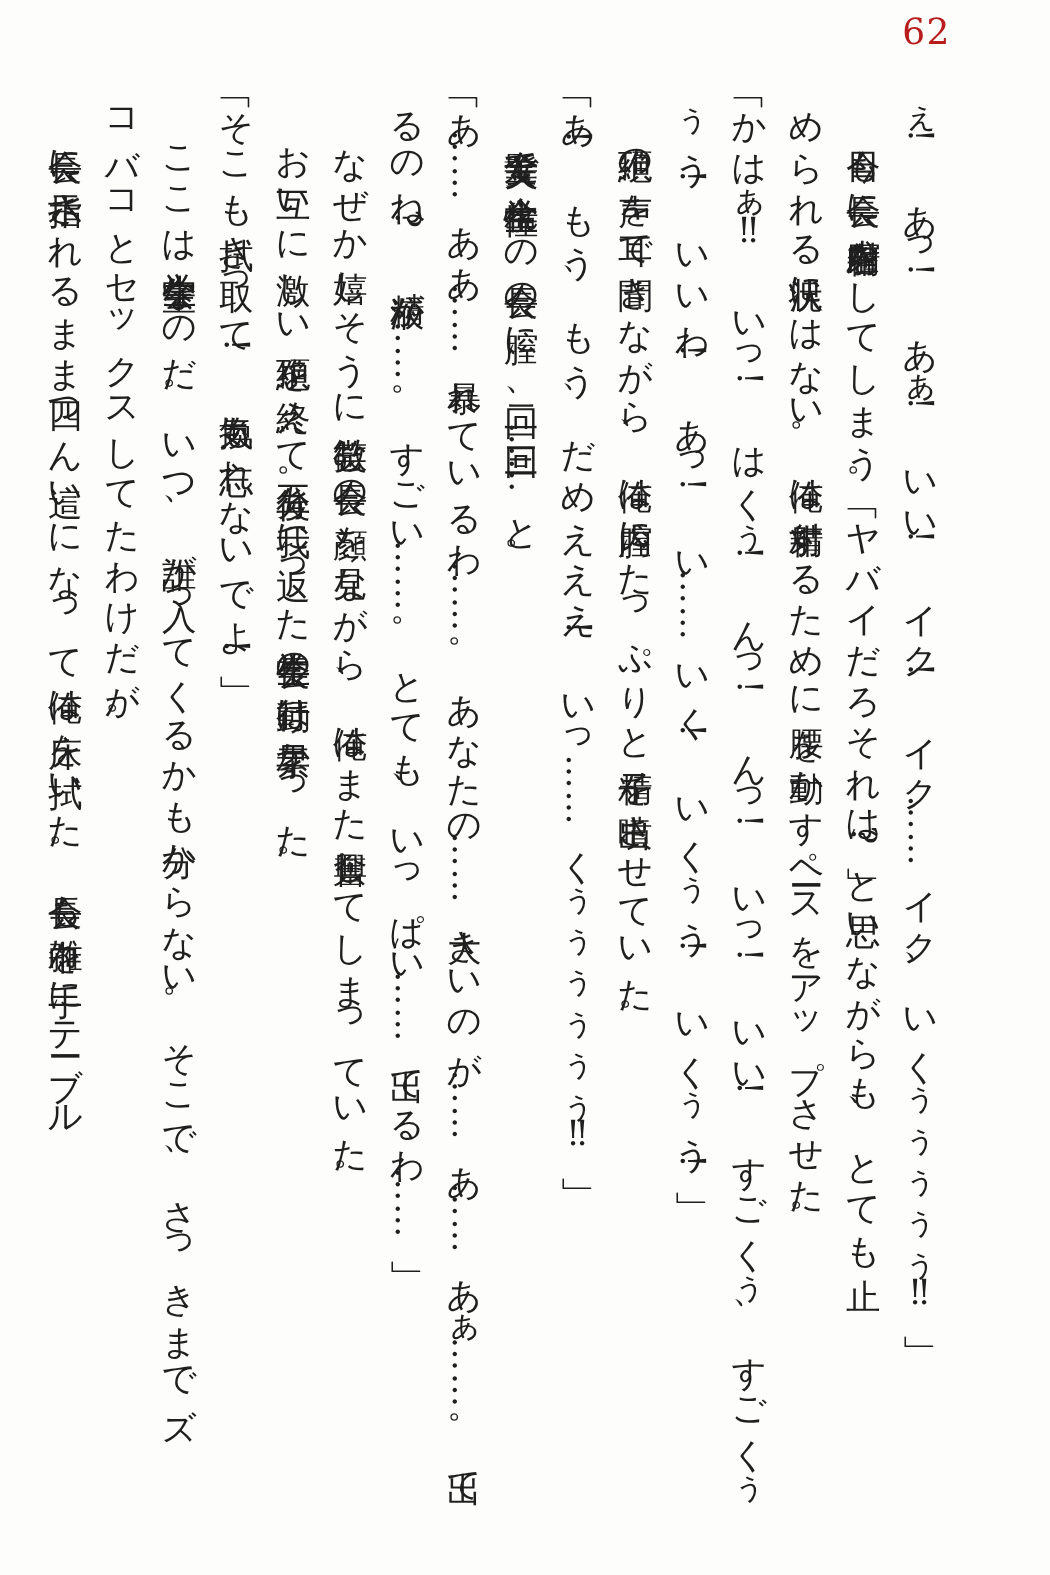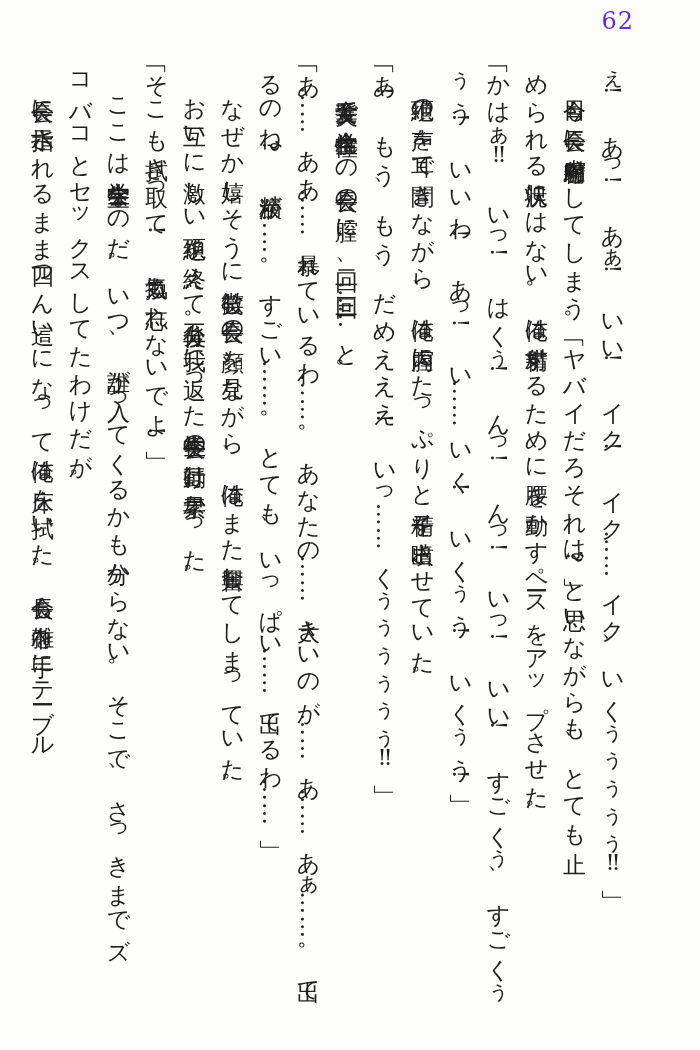--- a/index.html
+++ b/index.html
@@ -17,21 +17,21 @@
     background: #fdfdfc;
     font-family: "DejaVu Serif", "Liberation Serif", serif;
     color: #1f1f1f;
   }
   .page-number {
     position: absolute;
     top: 7px;
     right: 66px;
     font-size: 24px;
     letter-spacing: 1px;
-    color: #6d28d9;
+    color: #b91c1c;
   }
   .text-block {
     position: absolute;
     top: 58px;
     right: 68px;
     height: 992px;
     writing-mode: vertical-rl;
     text-orientation: mixed;
     font-size: 23px;
     line-height: 38px;

